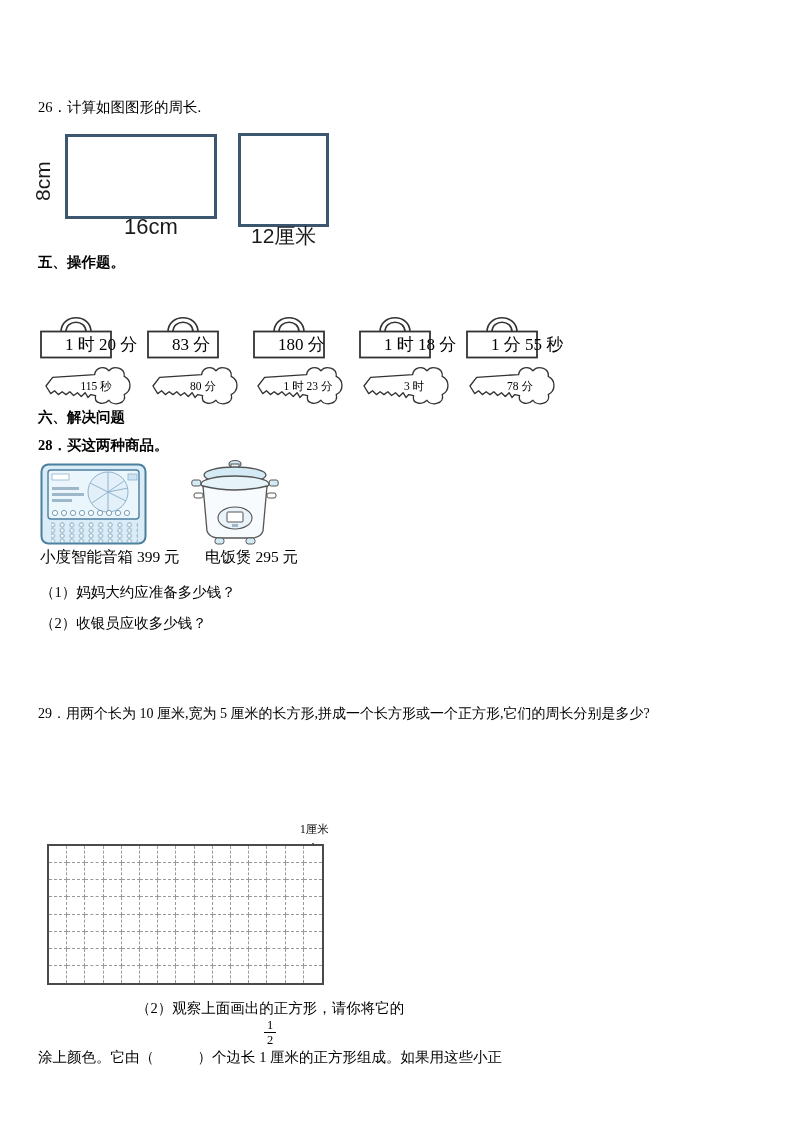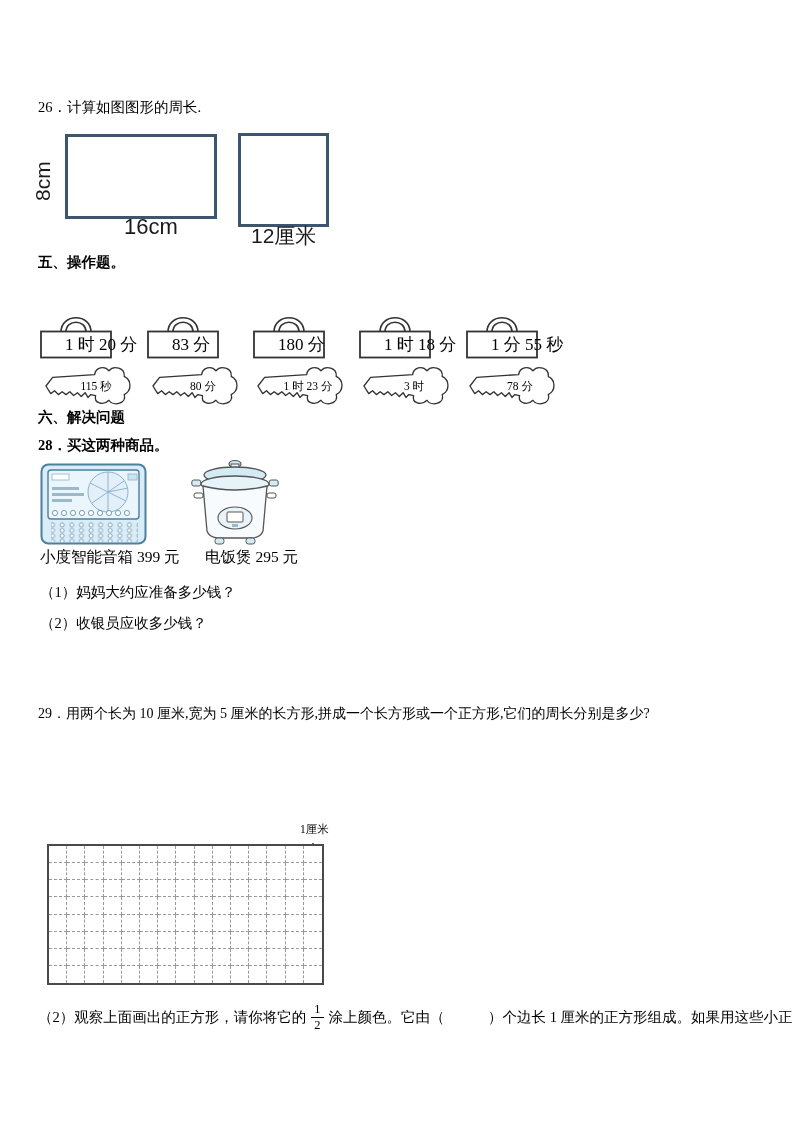--- a/index.html
+++ b/index.html
@@ -39,21 +39,21 @@
   .cm-grid{position:absolute; left:47px; top:844px; width:277px; height:141px;
     border:2px solid #4a4a4a; display:grid; box-sizing:border-box; background:#fff;}
   .cm-grid .cell{border-right:1px dashed #9a9a9a; border-bottom:1px dashed #9a9a9a;}
   .cm-grid .cell:nth-child(15n){border-right:none;}
   .cm-grid .cell:nth-child(n+106){border-bottom:none;}
   .grid-unit{position:absolute; left:300px; top:822px; font-size:11.5px; white-space:nowrap;}
   .grid-brace{position:absolute; left:301px; top:837px;}
 
   
   .fracline{position:absolute; left:38px; top:999px; height:36px;
-    display:flex; align-items:center; font-size:14.5px; white-space:nowrap;}
+    display:flex; align-items:center; font-size:14.5px; white-space:nowrap;flex-direction:column;}
   .frac{display:inline-flex; flex-direction:column; align-items:center;
     font-size:12.5px; line-height:1.15; margin:0 5px;}
   .frac .den{border-top:1px solid #000; padding:0 3px;}
 </style>
 </head>
 <body>
 
 <div class="page">
 
   <div class="tline" style="left:38px; top:98px;">26．计算如图图形的周长.</div>

